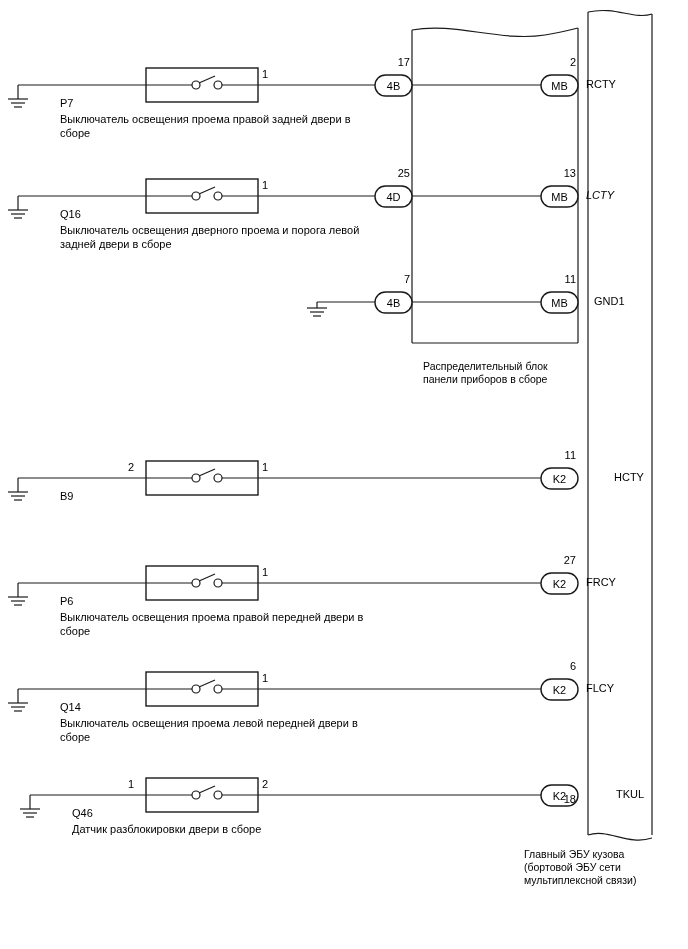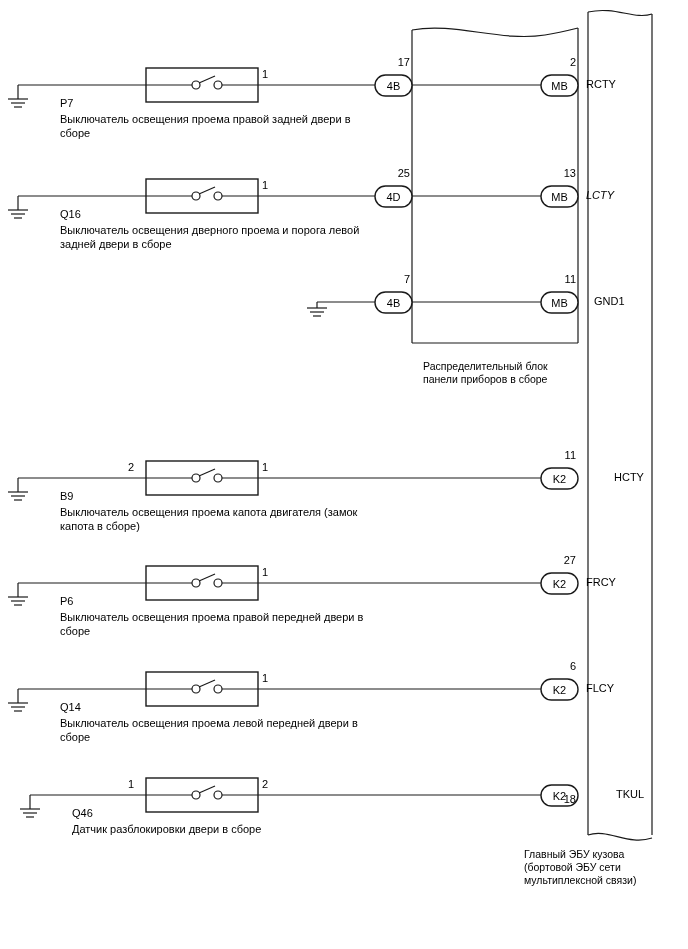--- a/index.html
+++ b/index.html
@@ -251,22 +251,20 @@
 
   <div class="lbl lbl-code" style="left:60px; top:96px;">P7</div>
   <div class="lbl" style="left:60px; top:112px; width:330px;">Выключатель освещения проема правой задней двери в
 сборе</div>
 
   <div class="lbl lbl-code" style="left:60px; top:207px;">Q16</div>
   <div class="lbl" style="left:60px; top:223px; width:330px;">Выключатель освещения дверного проема и порога левой
 задней двери в сборе</div>
 
   <div class="lbl lbl-code" style="left:60px; top:489px;">B9</div>
-  <div class="lbl" style="left:60px; top:505px; width:340px;">Выключатель освещения проема капота двигателя (замок
-капота в сборе)</div>
 
   <div class="lbl lbl-code" style="left:60px; top:594px;">P6</div>
   <div class="lbl" style="left:60px; top:610px; width:340px;">Выключатель освещения проема правой передней двери в
 сборе</div>
 
   <div class="lbl lbl-code" style="left:60px; top:700px;">Q14</div>
   <div class="lbl" style="left:60px; top:716px; width:340px;">Выключатель освещения проема левой передней двери в
 сборе</div>
 
   <div class="lbl lbl-code" style="left:72px; top:806px;">Q46</div>

